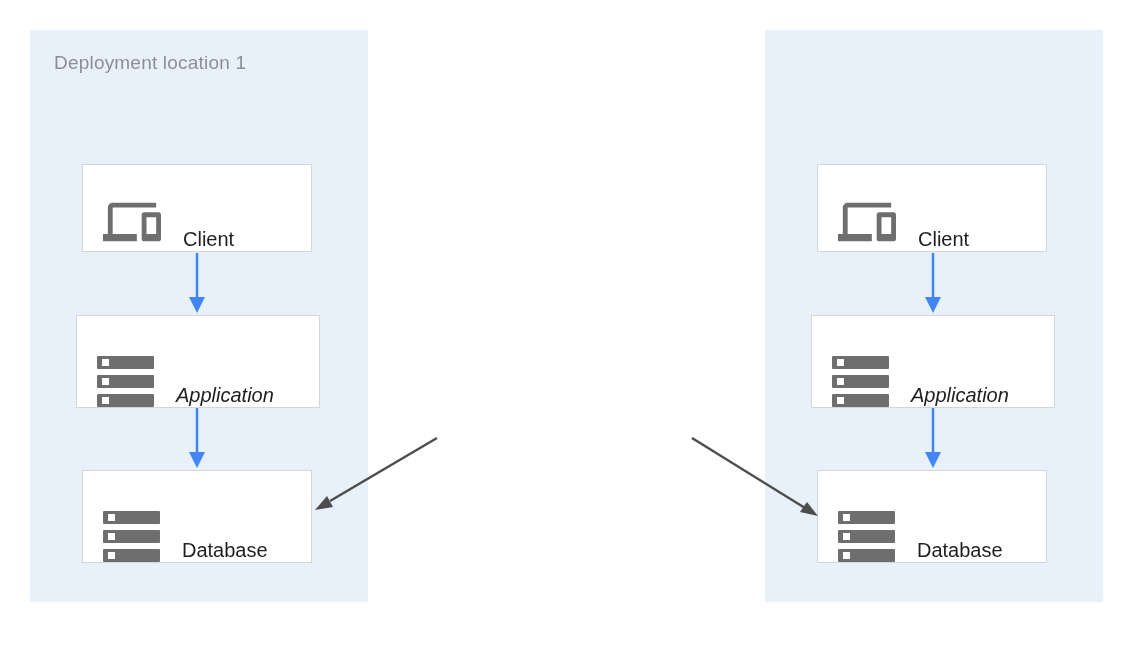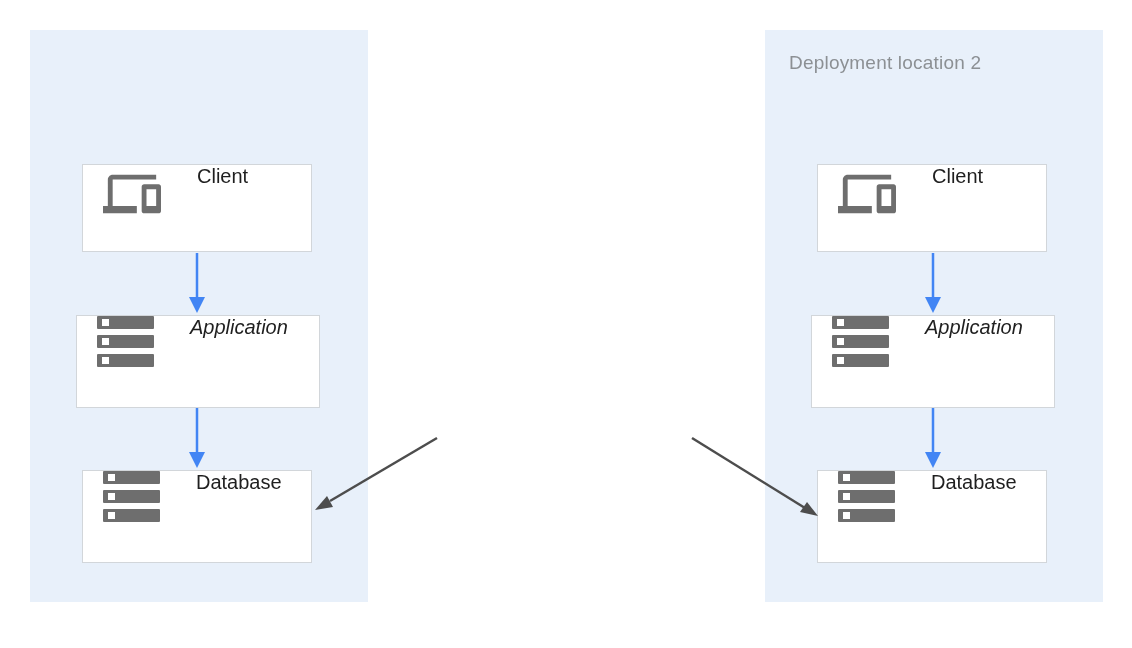--- a/index.html
+++ b/index.html
@@ -41,23 +41,23 @@
     color: var(--title-gray);
     letter-spacing: 0.2px;
     white-space: nowrap;
   }
 
   .node {
     position: absolute;
     background: #ffffff;
     border: 1px solid var(--node-border);
     display: flex;
-    align-items: flex-start;
+    align-items: flex-end;
     padding-left: 20px;
-    gap: 36px;
+    gap: 22px;
   }
   .node-client { left: 52px; top: 134px; width: 230px; height: 88px; }
   .node-app    { left: 46px; top: 285px; width: 244px; height: 93px; font-style: italic; }
   .node-db     { left: 52px; top: 440px; width: 230px; height: 93px; }
 
   .node-label {
     font-size: 20px;
     color: var(--label-text);
     white-space: nowrap;
   }
@@ -89,20 +89,21 @@
   .flow-head { fill: var(--flow-arrow); stroke: none; }
   .ann-line  { stroke: var(--annotation-arrow); stroke-width: 2.5; fill: none; }
   .ann-head  { fill: var(--annotation-arrow); stroke: none; }
 </style>
 </head>
 <body>
 
 <div class="stage">
 
   <section class="zone zone-1">
+    <div class="zone-title">Deployment location 1</div>
 
     <div class="node node-client">
       <span class="icon">
         <svg class="devices-icon" width="58" height="58" viewBox="0 0 24 24">
           <path d="M4 6h18V4H4c-1.1 0-2 .9-2 2v11H0v3h14v-3H4V6zm19 2h-6c-.55 0-1 .45-1 1v10c0 .55.45 1 1 1h6c.55 0 1-.45 1-1V9c0-.55-.45-1-1-1zm-1 9h-4v-7h4v7z"></path>
         </svg>
       </span>
       <span class="node-label">Client</span>
     </div>
 
@@ -129,21 +130,20 @@
           <rect class="slot" x="5" y="3" width="7" height="7"></rect>
           <rect class="slot" x="5" y="22" width="7" height="7"></rect>
           <rect class="slot" x="5" y="41" width="7" height="7"></rect>
         </svg>
       </span>
       <span class="node-label">Database</span>
     </div>
   </section>
 
   <section class="zone zone-2">
-    <div class="zone-title">Deployment location 2</div>
 
     <div class="node node-client">
       <span class="icon">
         <svg class="devices-icon" width="58" height="58" viewBox="0 0 24 24">
           <path d="M4 6h18V4H4c-1.1 0-2 .9-2 2v11H0v3h14v-3H4V6zm19 2h-6c-.55 0-1 .45-1 1v10c0 .55.45 1 1 1h6c.55 0 1-.45 1-1V9c0-.55-.45-1-1-1zm-1 9h-4v-7h4v7z"></path>
         </svg>
       </span>
       <span class="node-label">Client</span>
     </div>
 

